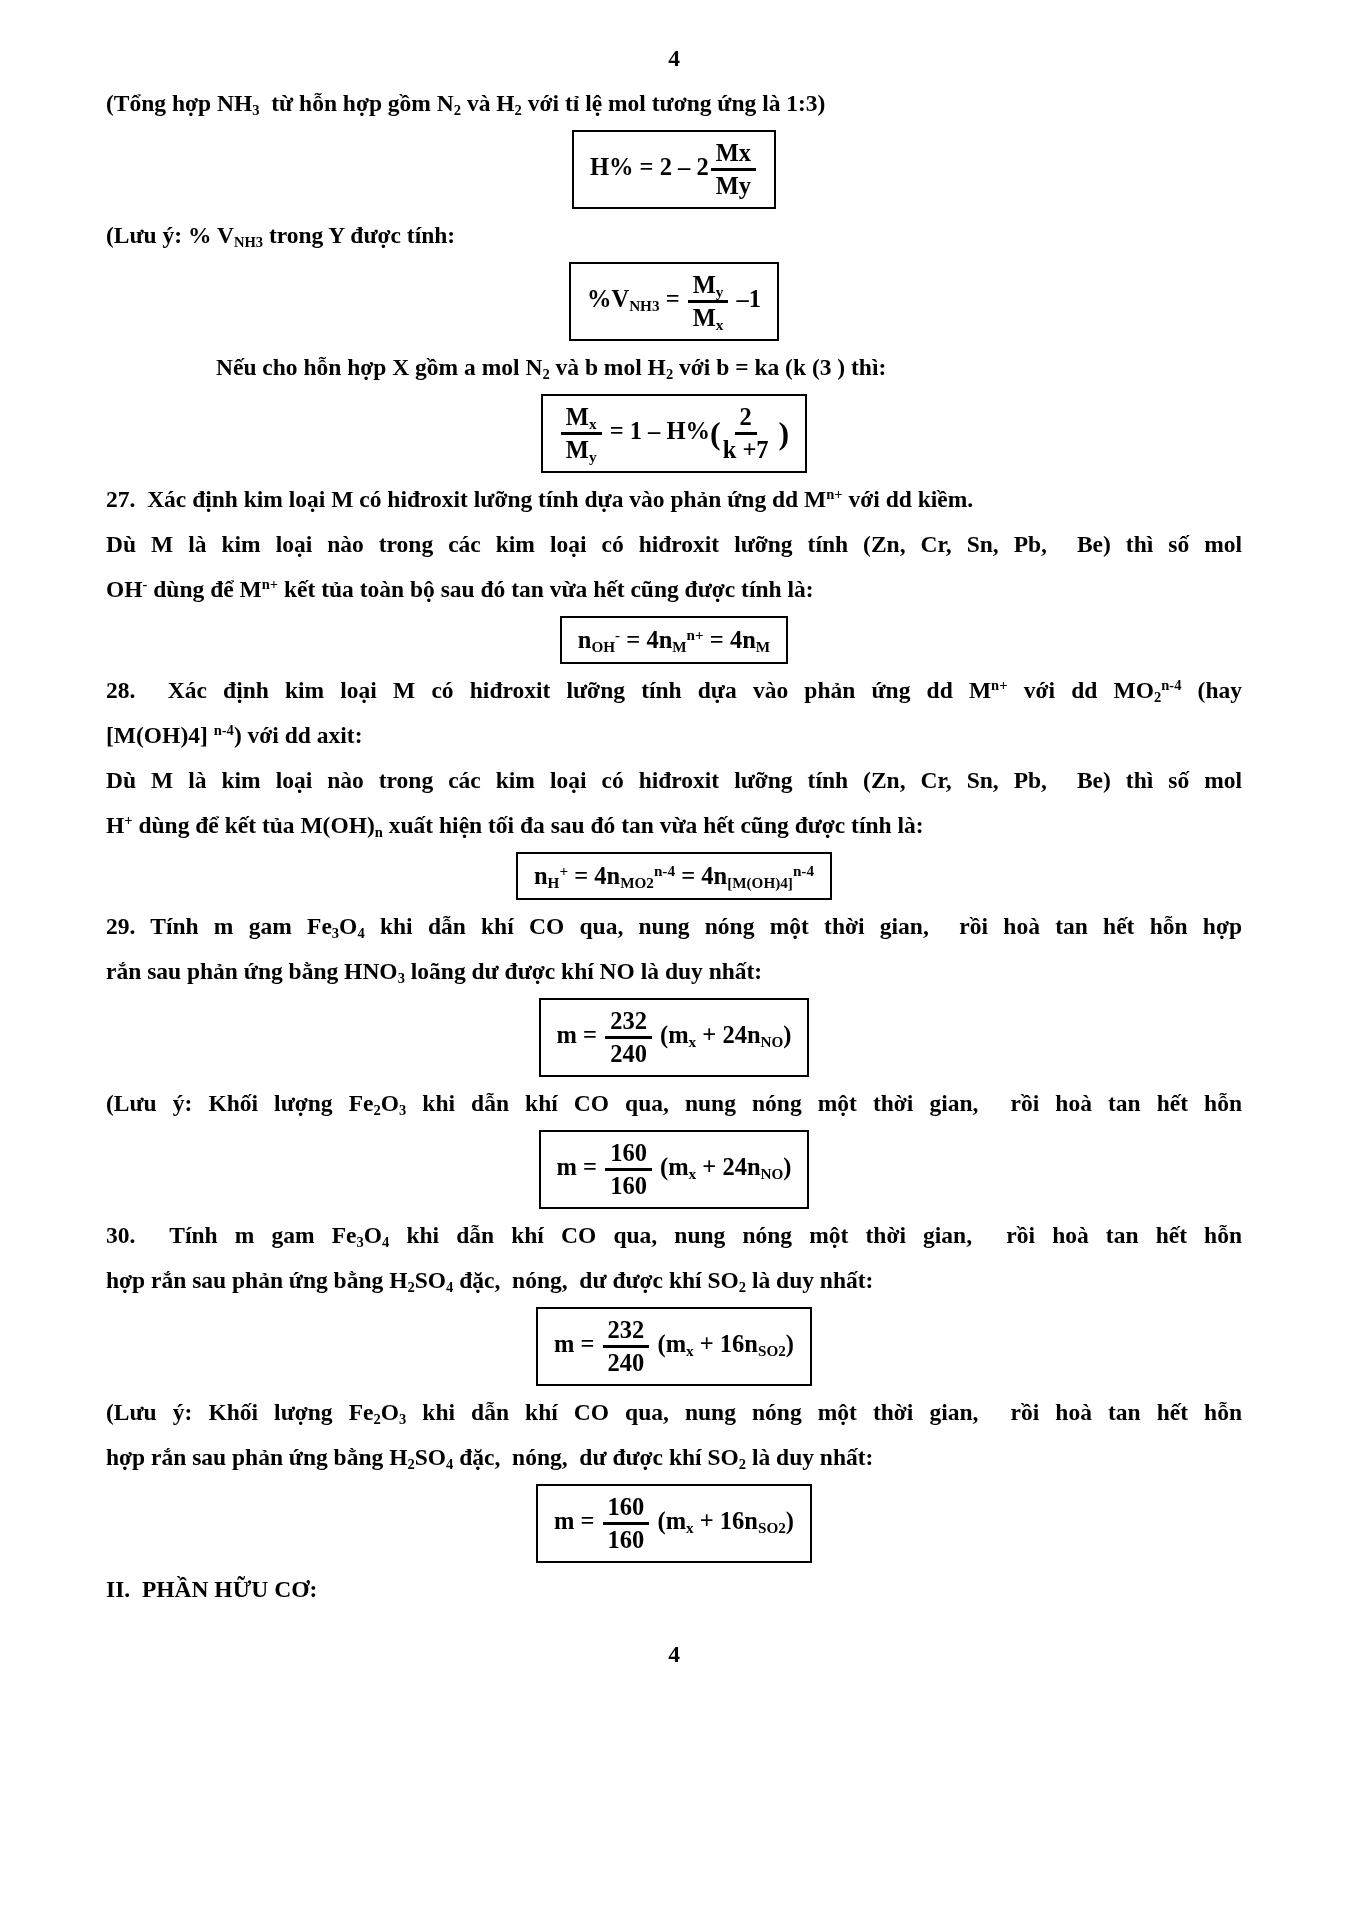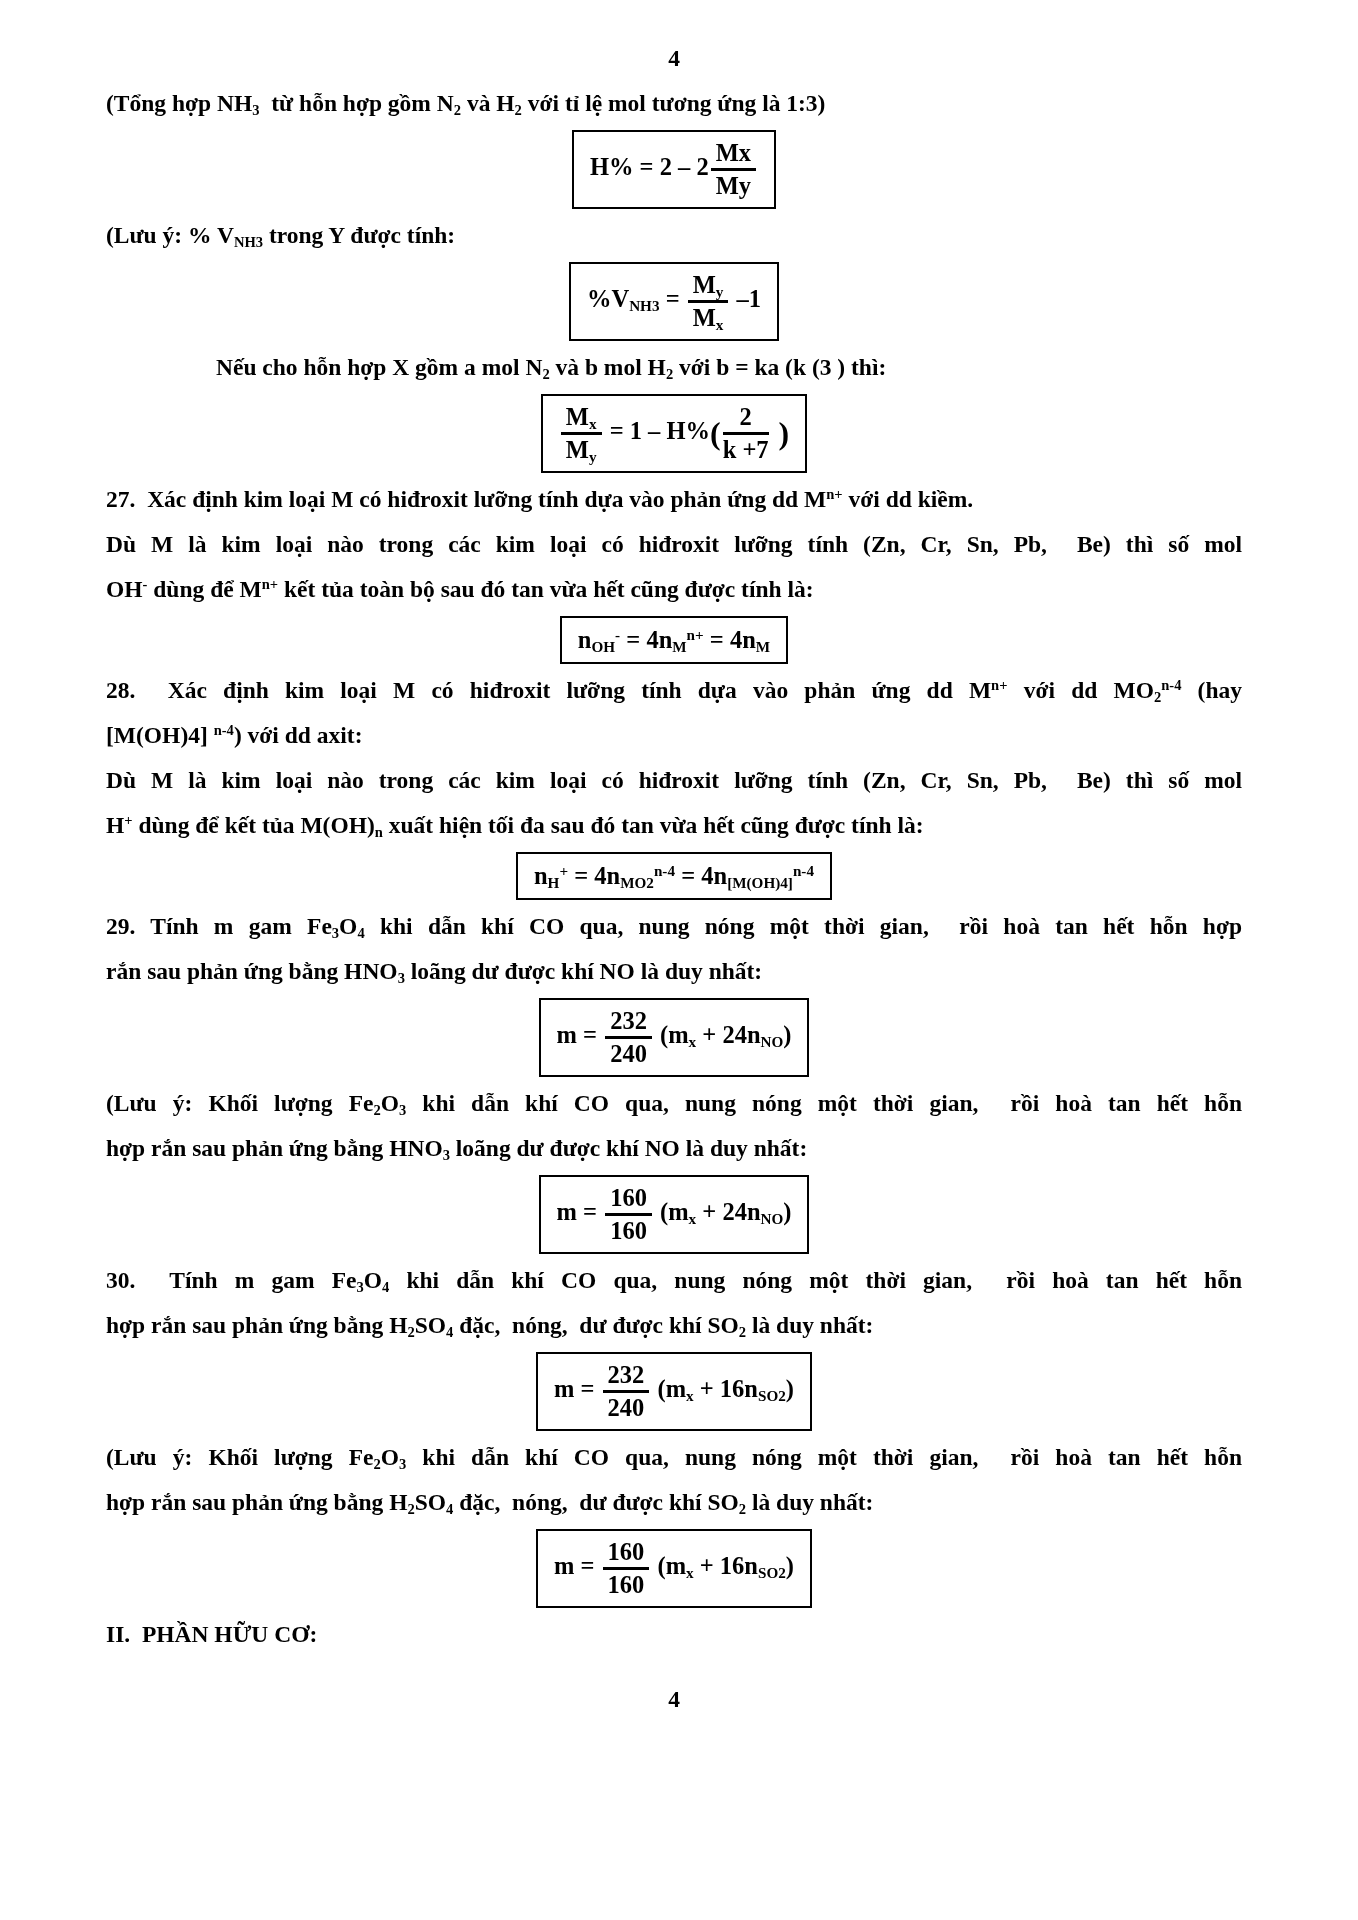--- a/index.html
+++ b/index.html
@@ -38,20 +38,21 @@
     border: 2.5px solid #000000;
     padding: 7px 16px;
     font-size: 24.5px;
     line-height: 30px;
     text-align: center;
     vertical-align: middle;
   }
   .frac {
     display: inline-flex;
     flex-direction: column;
+    align-items: center;
     vertical-align: middle;
     margin: 0 2px;
     line-height: 28px;
   }
   .frac .num { border-bottom: 3px solid #000000; padding: 0 5px 1px 5px; }
   .frac .den { padding-top: 1px; }
   .footer-num { margin-top: 20px; }
 </style>
 </head>
 <body>
@@ -86,21 +87,20 @@
       <div class="line j">Dù M là kim loại nào trong các kim loại có hiđroxit lưỡng tính (Zn, Cr, Sn, Pb,&nbsp; Be) thì số mol</div>
       <div class="line">H<sup>+</sup> dùng để kết tủa M(OH)<sub>n</sub> xuất hiện tối đa sau đó tan vừa hết cũng được tính là:</div>
       <div class="formula-row"><div class="formula-box">n<sub>H</sub><sup>+</sup> = 4n<sub>MO2</sub><sup>n-4</sup> = 4n<sub>[M(OH)4]</sub><sup>n-4</sup></div></div>
       <div class="line j">29. Tính m gam Fe<sub>3</sub>O<sub>4</sub> khi dẫn khí CO qua, nung nóng một thời gian,&nbsp; rồi hoà tan hết hỗn hợp</div>
       <div class="line">rắn sau phản ứng bằng HNO<sub>3</sub> loãng dư được khí NO là duy nhất:</div>
       <div class="formula-row"><div class="formula-box">m = <span class="frac">
             <span class="num">232</span>
             <span class="den">240</span>
           </span> (m<sub>x</sub> + 24n<sub>NO</sub>)</div></div>
       <div class="line j">(<span class="u">Lưu ý</span>: Khối lượng Fe<sub>2</sub>O<sub>3</sub> khi dẫn khí CO qua, nung nóng một thời gian,&nbsp; rồi hoà tan hết hỗn</div>
-      <div class="line">hợp rắn sau phản ứng bằng HNO<sub>3</sub> loãng dư được khí NO là duy nhất:</div>
       <div class="formula-row"><div class="formula-box">m = <span class="frac">
             <span class="num">160</span>
             <span class="den">160</span>
           </span> (m<sub>x</sub> + 24n<sub>NO</sub>)</div></div>
       <div class="line j">30.&nbsp; Tính m gam Fe<sub>3</sub>O<sub>4</sub> khi dẫn khí CO qua, nung nóng một thời gian,&nbsp; rồi hoà tan hết hỗn</div>
       <div class="line">hợp rắn sau phản ứng bằng H<sub>2</sub>SO<sub>4</sub> đặc,&nbsp; nóng,&nbsp; dư được khí SO<sub>2</sub> là duy nhất:</div>
       <div class="formula-row"><div class="formula-box">m = <span class="frac">
             <span class="num">232</span>
             <span class="den">240</span>
           </span> (m<sub>x</sub> + 16n<sub>SO2</sub>)</div></div>

